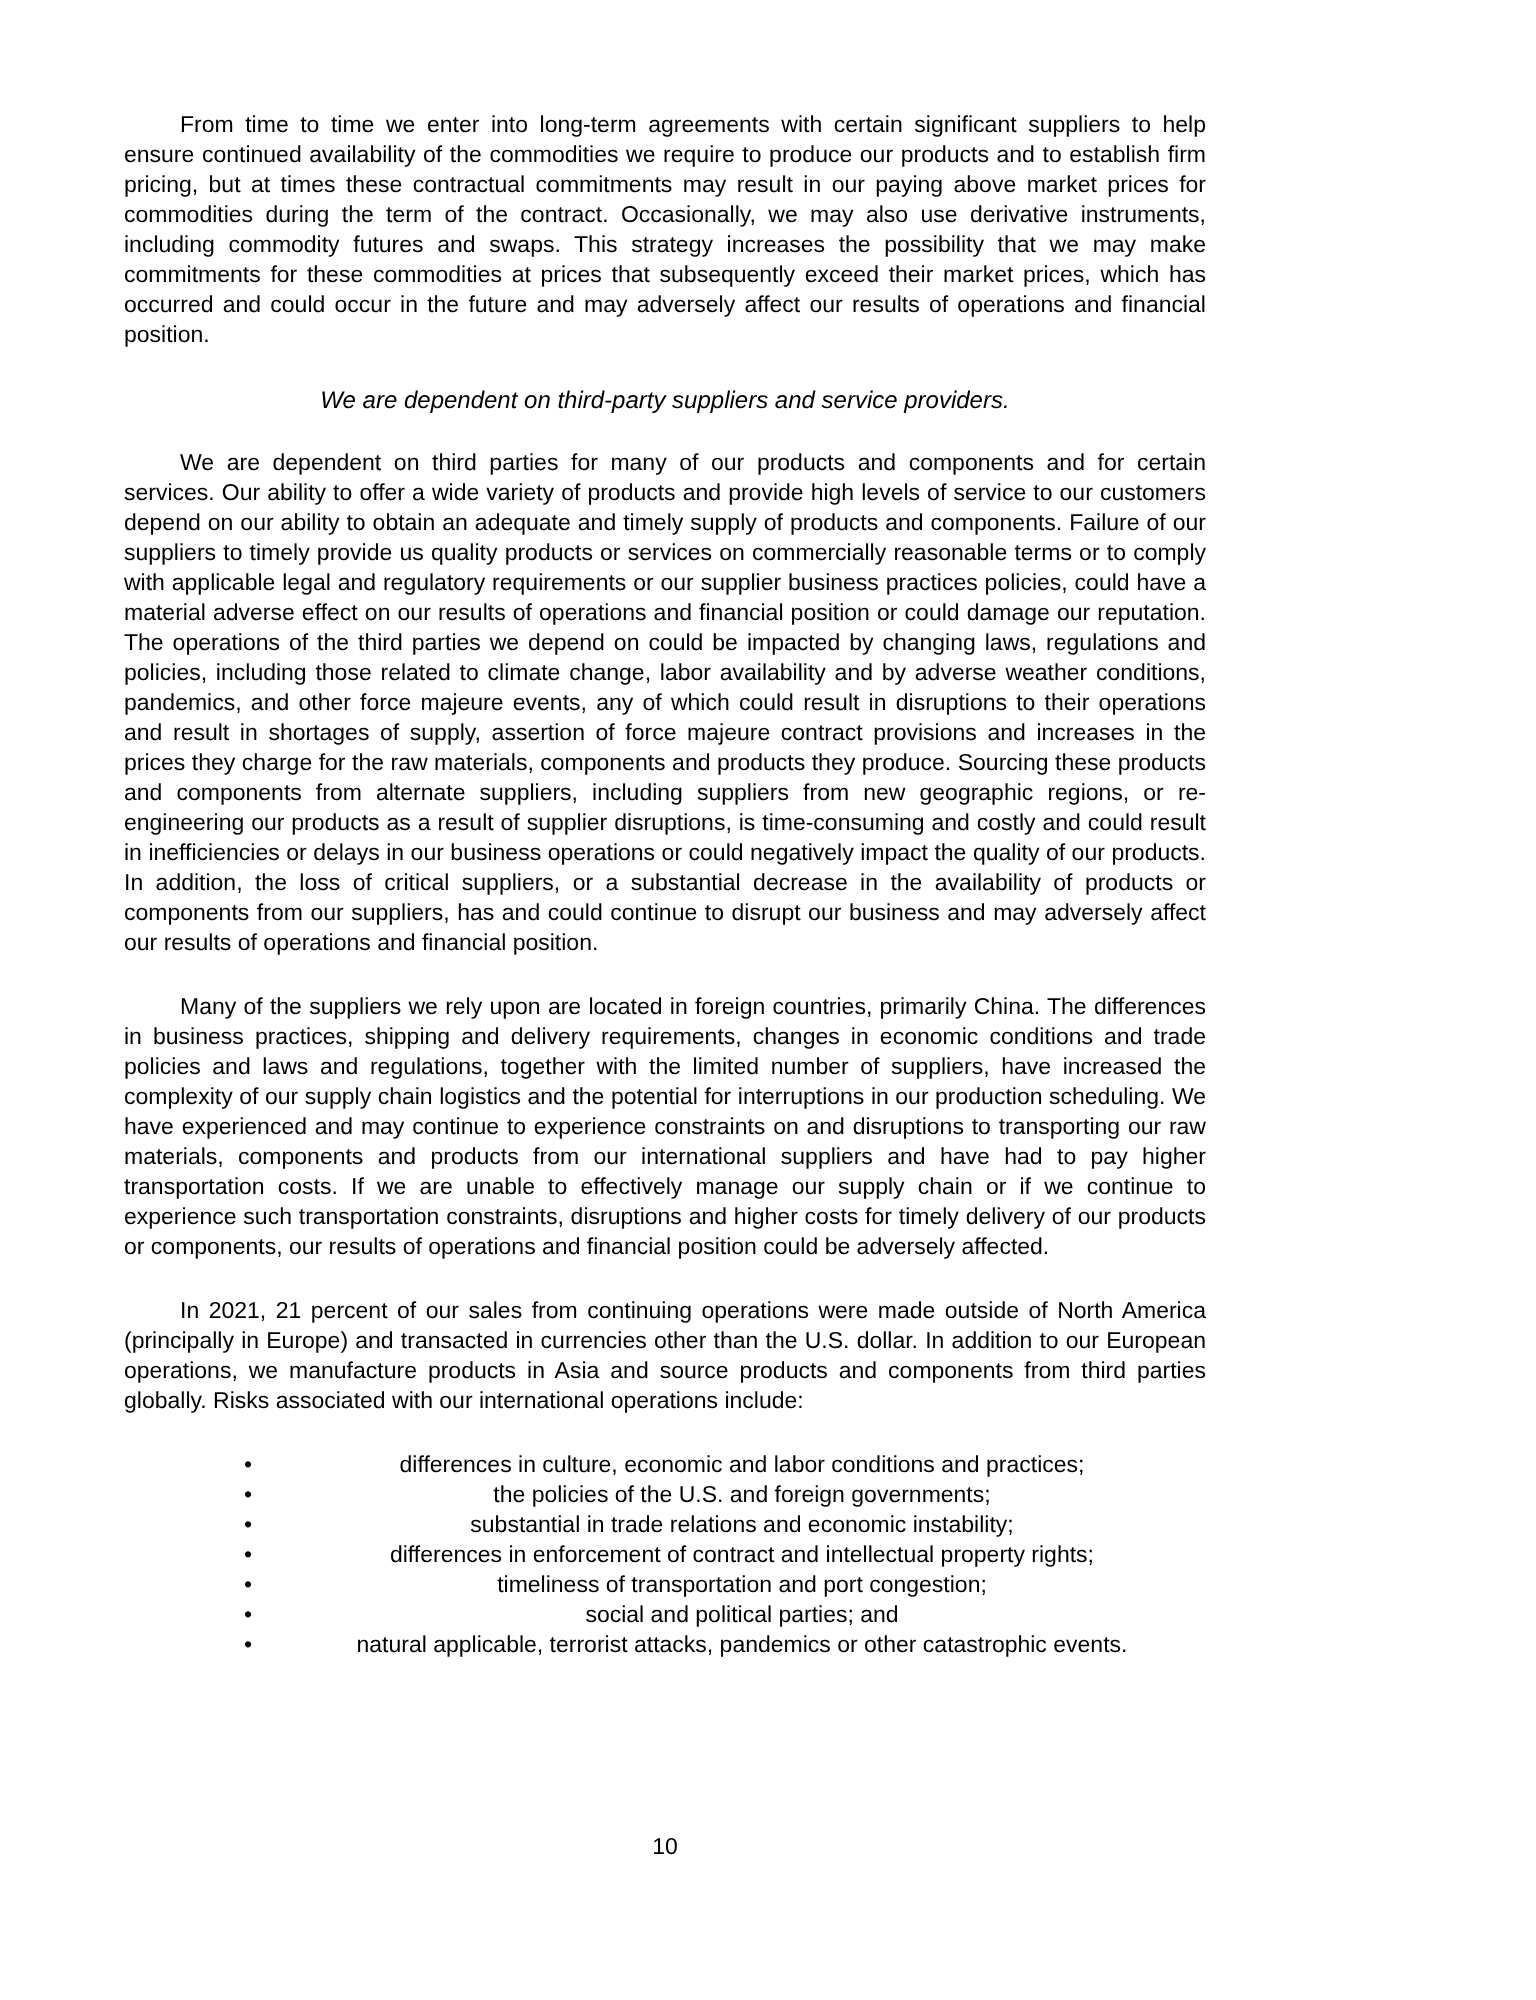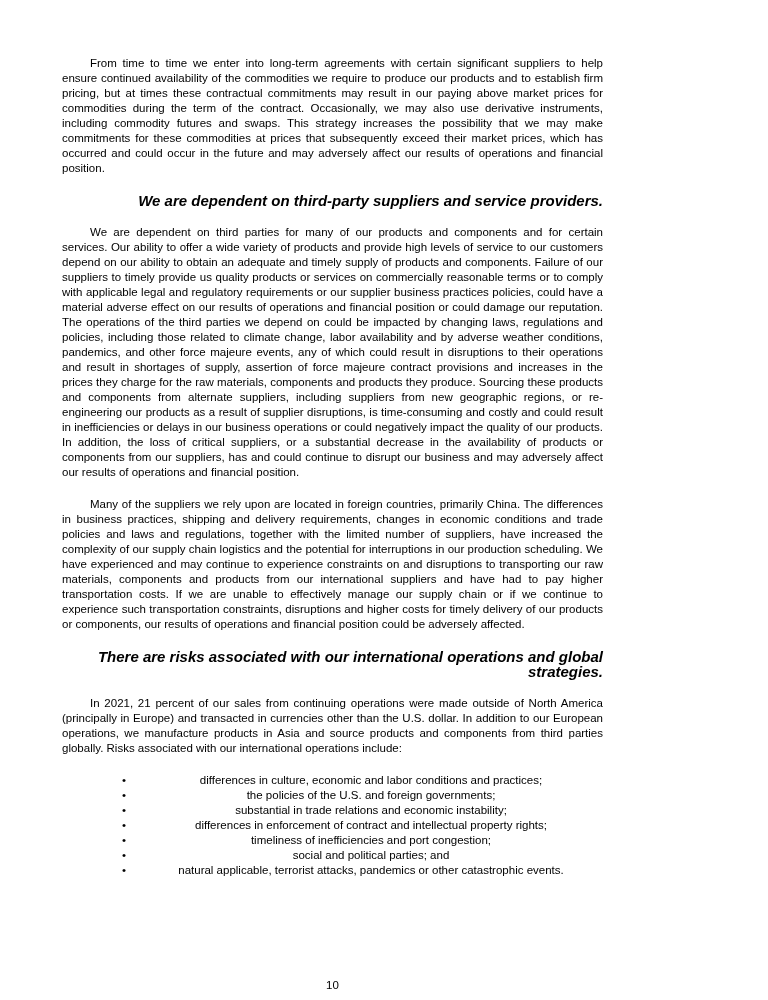--- a/index.html
+++ b/index.html
@@ -18,57 +18,56 @@
     font-size: 11.5px;
     line-height: 15px;
   }
   .para {
     margin: 0 0 17px 0;
     text-align: justify;
     text-indent: 28px;
   }
   .doc-heading {
     margin: 0 0 17px 0;
-    font-size: 15px;
+    font-size: 12px;
     line-height: 15px;
-    font-weight: bold;
+    font-weight: normal;
     font-style: italic;
-    text-align: right;
+    text-align: center;
   }
   .bullet-list {
     list-style: none;
     margin: 0;
     padding: 0 0 0 60px;
   }
   .bullet-item { display: flex; }
   .bullet-glyph { flex: none; width: 17px; }
   .bullet-text { flex: 1; text-align: center; }
   .page-number {
     position: absolute;
     left: 0; right: 0;
-    top: 978px;
+    top: 917px;
     text-align: center;
     font-size: 11.5px;
     line-height: 15px;
   }
 </style>
 </head>
 <body>
 
 <div class="page">
 
   <p class="para">From time to time we enter into long-term agreements with certain significant suppliers to help ensure continued availability of the commodities we require to produce our products and to establish firm pricing, but at times these contractual commitments may result in our paying above market prices for commodities during the term of the contract. Occasionally, we may also use derivative instruments, including commodity futures and swaps. This strategy increases the possibility that we may make commitments for these commodities at prices that subsequently exceed their market prices, which has occurred and could occur in the future and may adversely affect our results of operations and financial position.</p>
 
   <p class="doc-heading">We are dependent on third-party suppliers and service providers.</p>
 
   <p class="para">We are dependent on third parties for many of our products and components and for certain services. Our ability to offer a wide variety of products and provide high levels of service to our customers depend on our ability to obtain an adequate and timely supply of products and components. Failure of our suppliers to timely provide us quality products or services on commercially reasonable terms or to comply with applicable legal and regulatory requirements or our supplier business practices policies, could have a material adverse effect on our results of operations and financial position or could damage our reputation. The operations of the third parties we depend on could be impacted by changing laws, regulations and policies, including those related to climate change, labor availability and by adverse weather conditions, pandemics, and other force majeure events, any of which could result in disruptions to their operations and result in shortages of supply, assertion of force majeure contract provisions and increases in the prices they charge for the raw materials, components and products they produce. Sourcing these products and components from alternate suppliers, including suppliers from new geographic regions, or re-engineering our products as a result of supplier disruptions, is time-consuming and costly and could result in inefficiencies or delays in our business operations or could negatively impact the quality of our products. In addition, the loss of critical suppliers, or a substantial decrease in the availability of products or components from our suppliers, has and could continue to disrupt our business and may adversely affect our results of operations and financial position.</p>
 
   <p class="para">Many of the suppliers we rely upon are located in foreign countries, primarily China. The differences in business practices, shipping and delivery requirements, changes in economic conditions and trade policies and laws and regulations, together with the limited number of suppliers, have increased the complexity of our supply chain logistics and the potential for interruptions in our production scheduling. We have experienced and may continue to experience constraints on and disruptions to transporting our raw materials, components and products from our international suppliers and have had to pay higher transportation costs. If we are unable to effectively manage our supply chain or if we continue to experience such transportation constraints, disruptions and higher costs for timely delivery of our products or components, our results of operations and financial position could be adversely affected.</p>
 
-  <p class="doc-heading">There are risks associated with our international operations and global strategies.</p>
 
   <p class="para">In 2021, 21 percent of our sales from continuing operations were made outside of North America (principally in Europe) and transacted in currencies other than the U.S. dollar. In addition to our European operations, we manufacture products in Asia and source products and components from third parties globally. Risks associated with our international operations include:</p>
 
   <ul class="bullet-list">
     <li class="bullet-item">
       <span class="bullet-glyph">•</span>
       <span class="bullet-text">differences in culture, economic and labor conditions and practices;</span>
     </li>
     <li class="bullet-item">
       <span class="bullet-glyph">•</span>
@@ -77,21 +76,21 @@
     <li class="bullet-item">
       <span class="bullet-glyph">•</span>
       <span class="bullet-text">substantial in trade relations and economic instability;</span>
     </li>
     <li class="bullet-item">
       <span class="bullet-glyph">•</span>
       <span class="bullet-text">differences in enforcement of contract and intellectual property rights;</span>
     </li>
     <li class="bullet-item">
       <span class="bullet-glyph">•</span>
-      <span class="bullet-text">timeliness of inefficiencies and port congestion;</span>
+      <span class="bullet-text">timeliness of transportation and port congestion;</span>
     </li>
     <li class="bullet-item">
       <span class="bullet-glyph">•</span>
       <span class="bullet-text">social and political parties; and</span>
     </li>
     <li class="bullet-item">
       <span class="bullet-glyph">•</span>
       <span class="bullet-text">natural applicable, terrorist attacks, pandemics or other catastrophic events.</span>
     </li>
   </ul>

